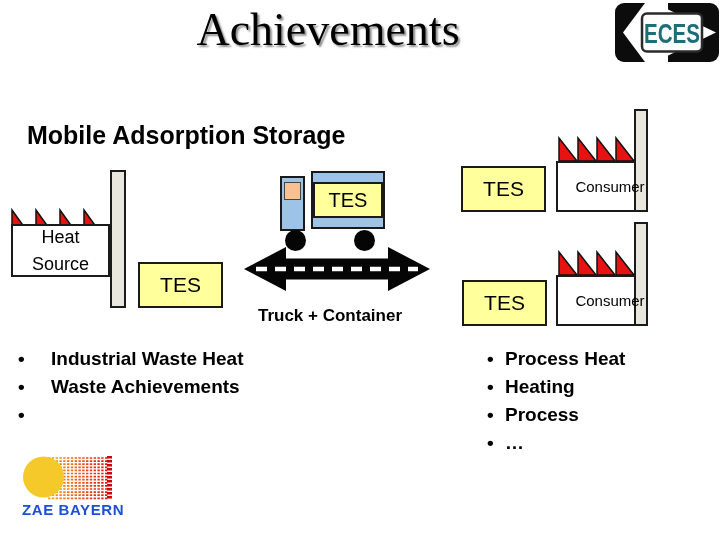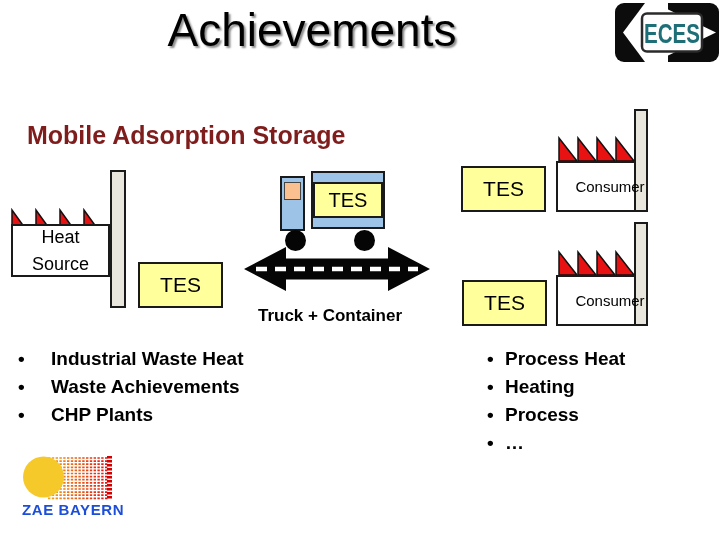--- a/index.html
+++ b/index.html
@@ -1,32 +1,32 @@
 <!DOCTYPE html>
 <html><head>
 <meta charset="utf-8">
 <style>
   html,body{margin:0;padding:0;background:#888;}
   .slide{
     position:relative;width:720px;height:540px;background:#ffffff;overflow:hidden;
     font-family:"Liberation Sans", sans-serif;color:#000;
   }
   
-  .title-block{position:absolute;left:0;top:4px;width:624px;text-align:center;}
+  .title-block{position:absolute;left:16px;top:4px;width:624px;text-align:center;font-family:Liberation Serif, serif;}
   .main-title{
     font-size:46px;font-weight:400;line-height:52px;margin:0;
     text-shadow:2px 2px 2px rgba(0,0,0,0.45);
   }
   .sub-title{
     font-size:33px;font-weight:400;line-height:38px;margin:0;
     text-shadow:2px 2px 2px rgba(0,0,0,0.45);
   }
   .eces-logo{position:absolute;left:615px;top:3px;width:104px;height:59px;}
   .section-heading{
-    position:absolute;left:27px;top:121px;font-size:25px;font-weight:700;color:#7f1d1d;
+    position:absolute;left:27px;top:121px;font-size:25px;font-weight:700;color:#000000;
   }
   
   .abs{position:absolute;box-sizing:border-box;}
   .chimney{background:#E9E6DD;border:2px solid #1a1a1a;}
   .building{background:#ffffff;border:2px solid #1a1a1a;display:flex;align-items:center;justify-content:center;text-align:center;}
   .tes-box{
     background:#FFFF9C;border:2px solid #1a1a1a;display:flex;align-items:center;justify-content:center;
     font-size:21px;
   }
   .roof-svg{display:block;}
@@ -135,21 +135,20 @@
     <li>
       <span class="blt">•</span>
       <span>Industrial Waste Heat</span>
     </li>
     <li>
       <span class="blt">•</span>
       <span>Waste Achievements</span>
     </li>
     <li>
       <span class="blt">•</span>
-      <span>CHP Plants</span>
     </li>
   </ul>
 
   <ul class="abs bullet-list list-right" style="left:487px;top:345px;">
     <li>
       <span class="blt">•</span>
       <span>Process Heat</span>
     </li>
     <li>
       <span class="blt">•</span>

